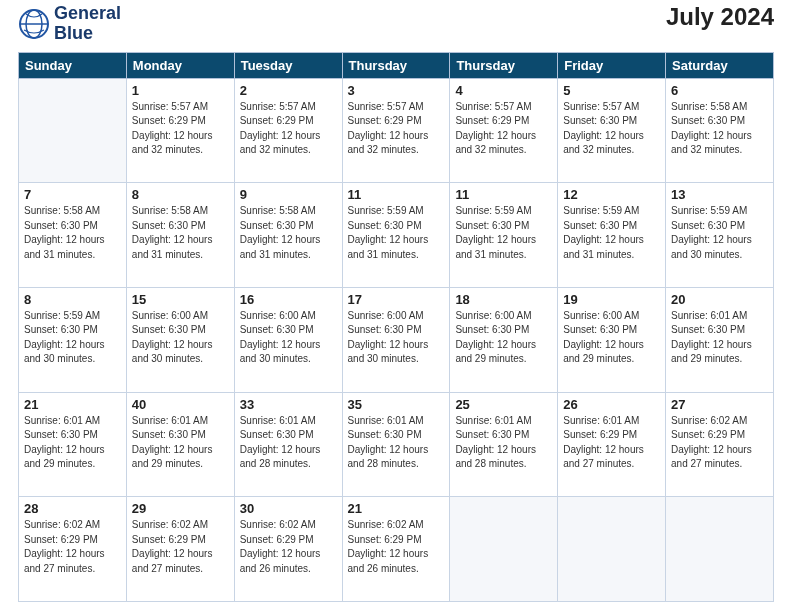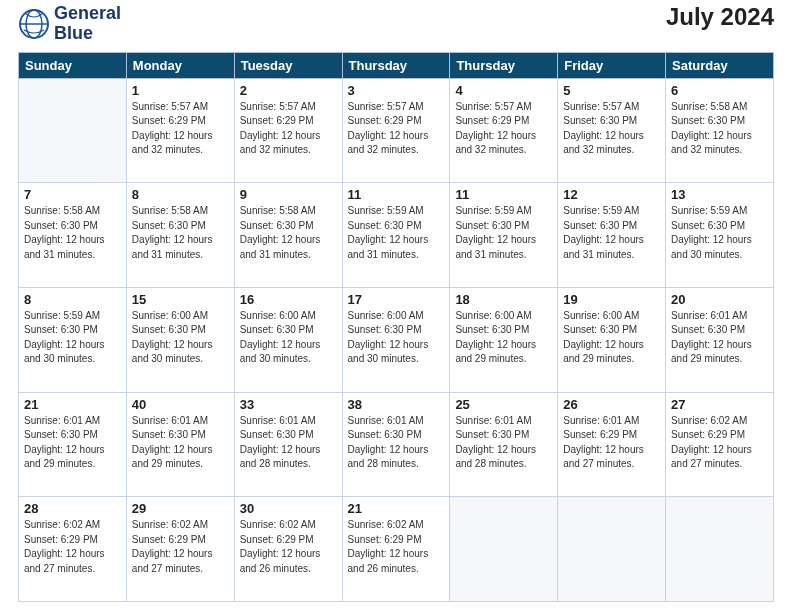--- a/index.html
+++ b/index.html
@@ -280,21 +280,21 @@
 and 29 minutes.</div>
           </td>
           <td>
             <span class="day-num">33</span>
             <div class="cell-text" style="white-space: pre-line;">Sunrise: 6:01 AM
 Sunset: 6:30 PM
 Daylight: 12 hours
 and 28 minutes.</div>
           </td>
           <td>
-            <span class="day-num">38</span>
+            <span class="day-num">35</span>
             <div class="cell-text" style="white-space: pre-line;">Sunrise: 6:01 AM
 Sunset: 6:30 PM
 Daylight: 12 hours
 and 28 minutes.</div>
           </td>
           <td>
             <span class="day-num">25</span>
             <div class="cell-text" style="white-space: pre-line;">Sunrise: 6:01 AM
 Sunset: 6:30 PM
 Daylight: 12 hours

